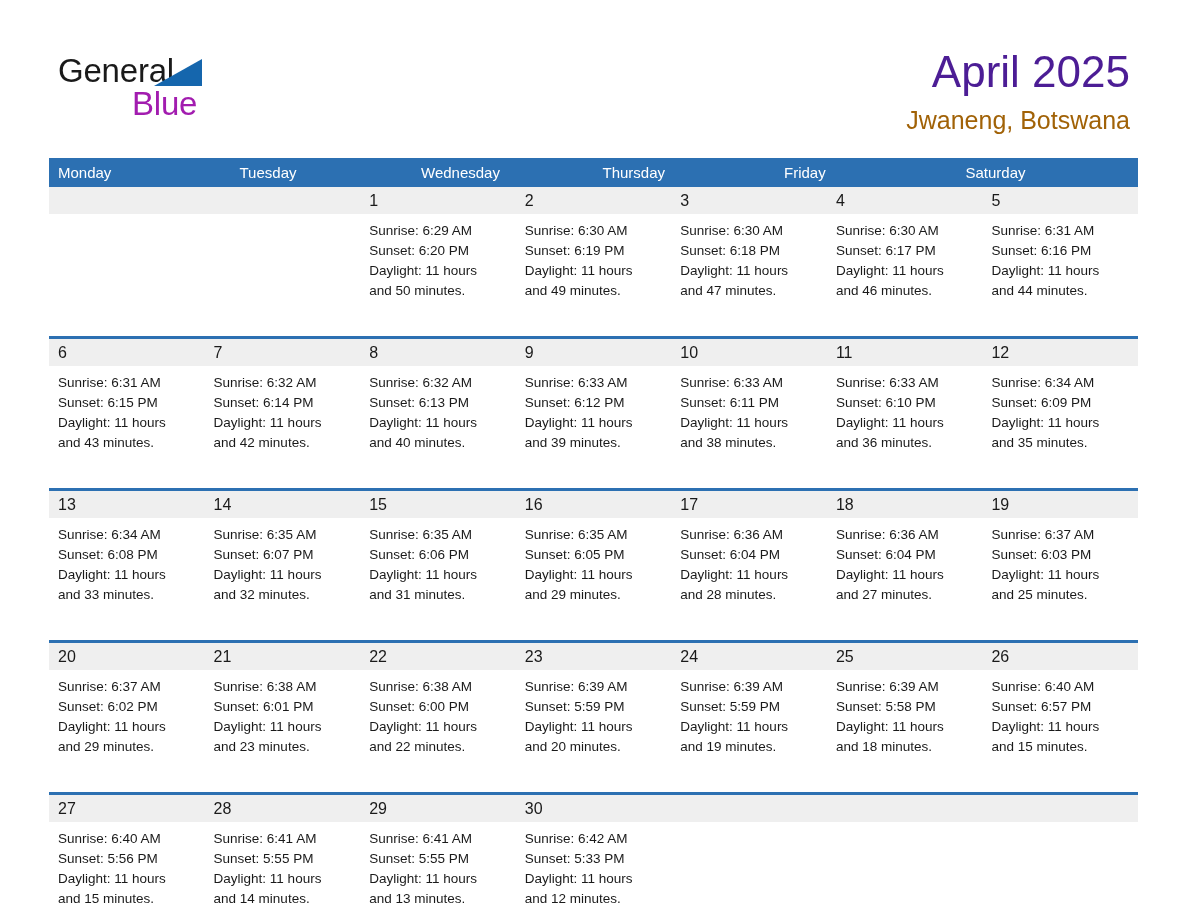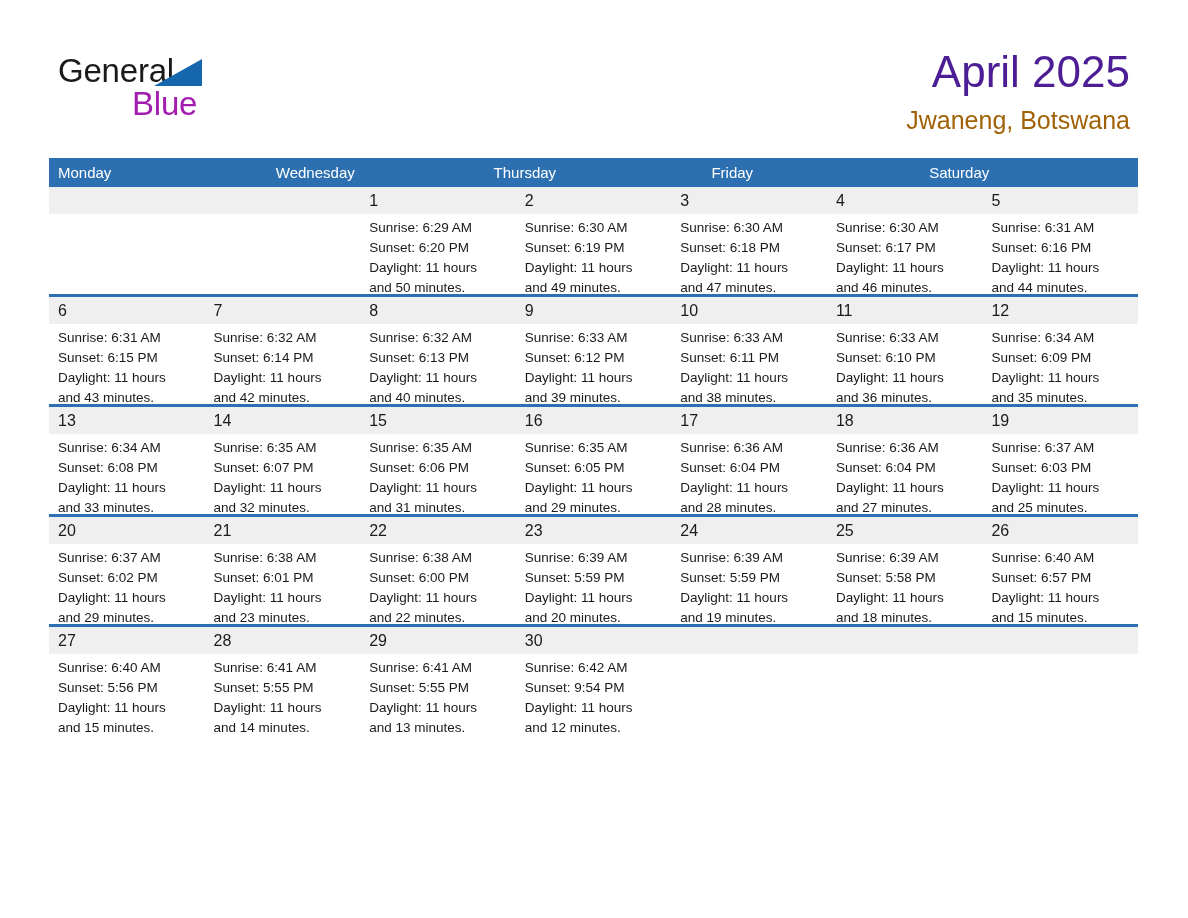--- a/index.html
+++ b/index.html
@@ -143,23 +143,22 @@
     color: #1a1a1a;
     padding-left: 9px;
     box-sizing: border-box;
     white-space: nowrap;
     overflow: hidden;
   }
 
   .detail-band {
     display: flex;
     width: 100%;
-    height: 80px;
+    height: 122px;
     background: #ffffff;
-    align-items: center;
   }
   .detail-cell {
     flex: 1 1 0;
     min-width: 0;
     padding: 7px 9px 0 9px;
     box-sizing: border-box;
     font-size: 13.5px;
     line-height: 20px;
     color: #1a1a1a;
     overflow: hidden;
@@ -188,20 +187,21 @@
     <div class="title-block">
       <h1 class="month-title">April 2025</h1>
       <div class="location-title">Jwaneng, Botswana</div>
     </div>
 
   </div>
 
   <div class="calendar">
     <div class="weekday-row" id="weekday-row">
         <div class="weekday-cell">Monday</div>
+        <div class="weekday-cell">Tuesday</div>
         <div class="weekday-cell">Wednesday</div>
         <div class="weekday-cell">Thursday</div>
         <div class="weekday-cell">Friday</div>
         <div class="weekday-cell">Saturday</div>
       </div>
     <div id="weeks-container">
         <div class="week-row first">
           <div class="daynum-band">
             <div class="daynum-cell"></div>
             <div class="daynum-cell"></div>
@@ -435,21 +435,21 @@
               <div class="detail-line">and 14 minutes.</div>
             </div>
             <div class="detail-cell">
               <div class="detail-line">Sunrise: 6:41 AM</div>
               <div class="detail-line">Sunset: 5:55 PM</div>
               <div class="detail-line">Daylight: 11 hours</div>
               <div class="detail-line">and 13 minutes.</div>
             </div>
             <div class="detail-cell">
               <div class="detail-line">Sunrise: 6:42 AM</div>
-              <div class="detail-line">Sunset: 9:54 PM</div>
+              <div class="detail-line">Sunset: 5:33 PM</div>
               <div class="detail-line">Daylight: 11 hours</div>
               <div class="detail-line">and 12 minutes.</div>
             </div>
             <div class="detail-cell empty"></div>
             <div class="detail-cell empty"></div>
             <div class="detail-cell empty"></div>
           </div>
         </div>
       </div>
   </div>

